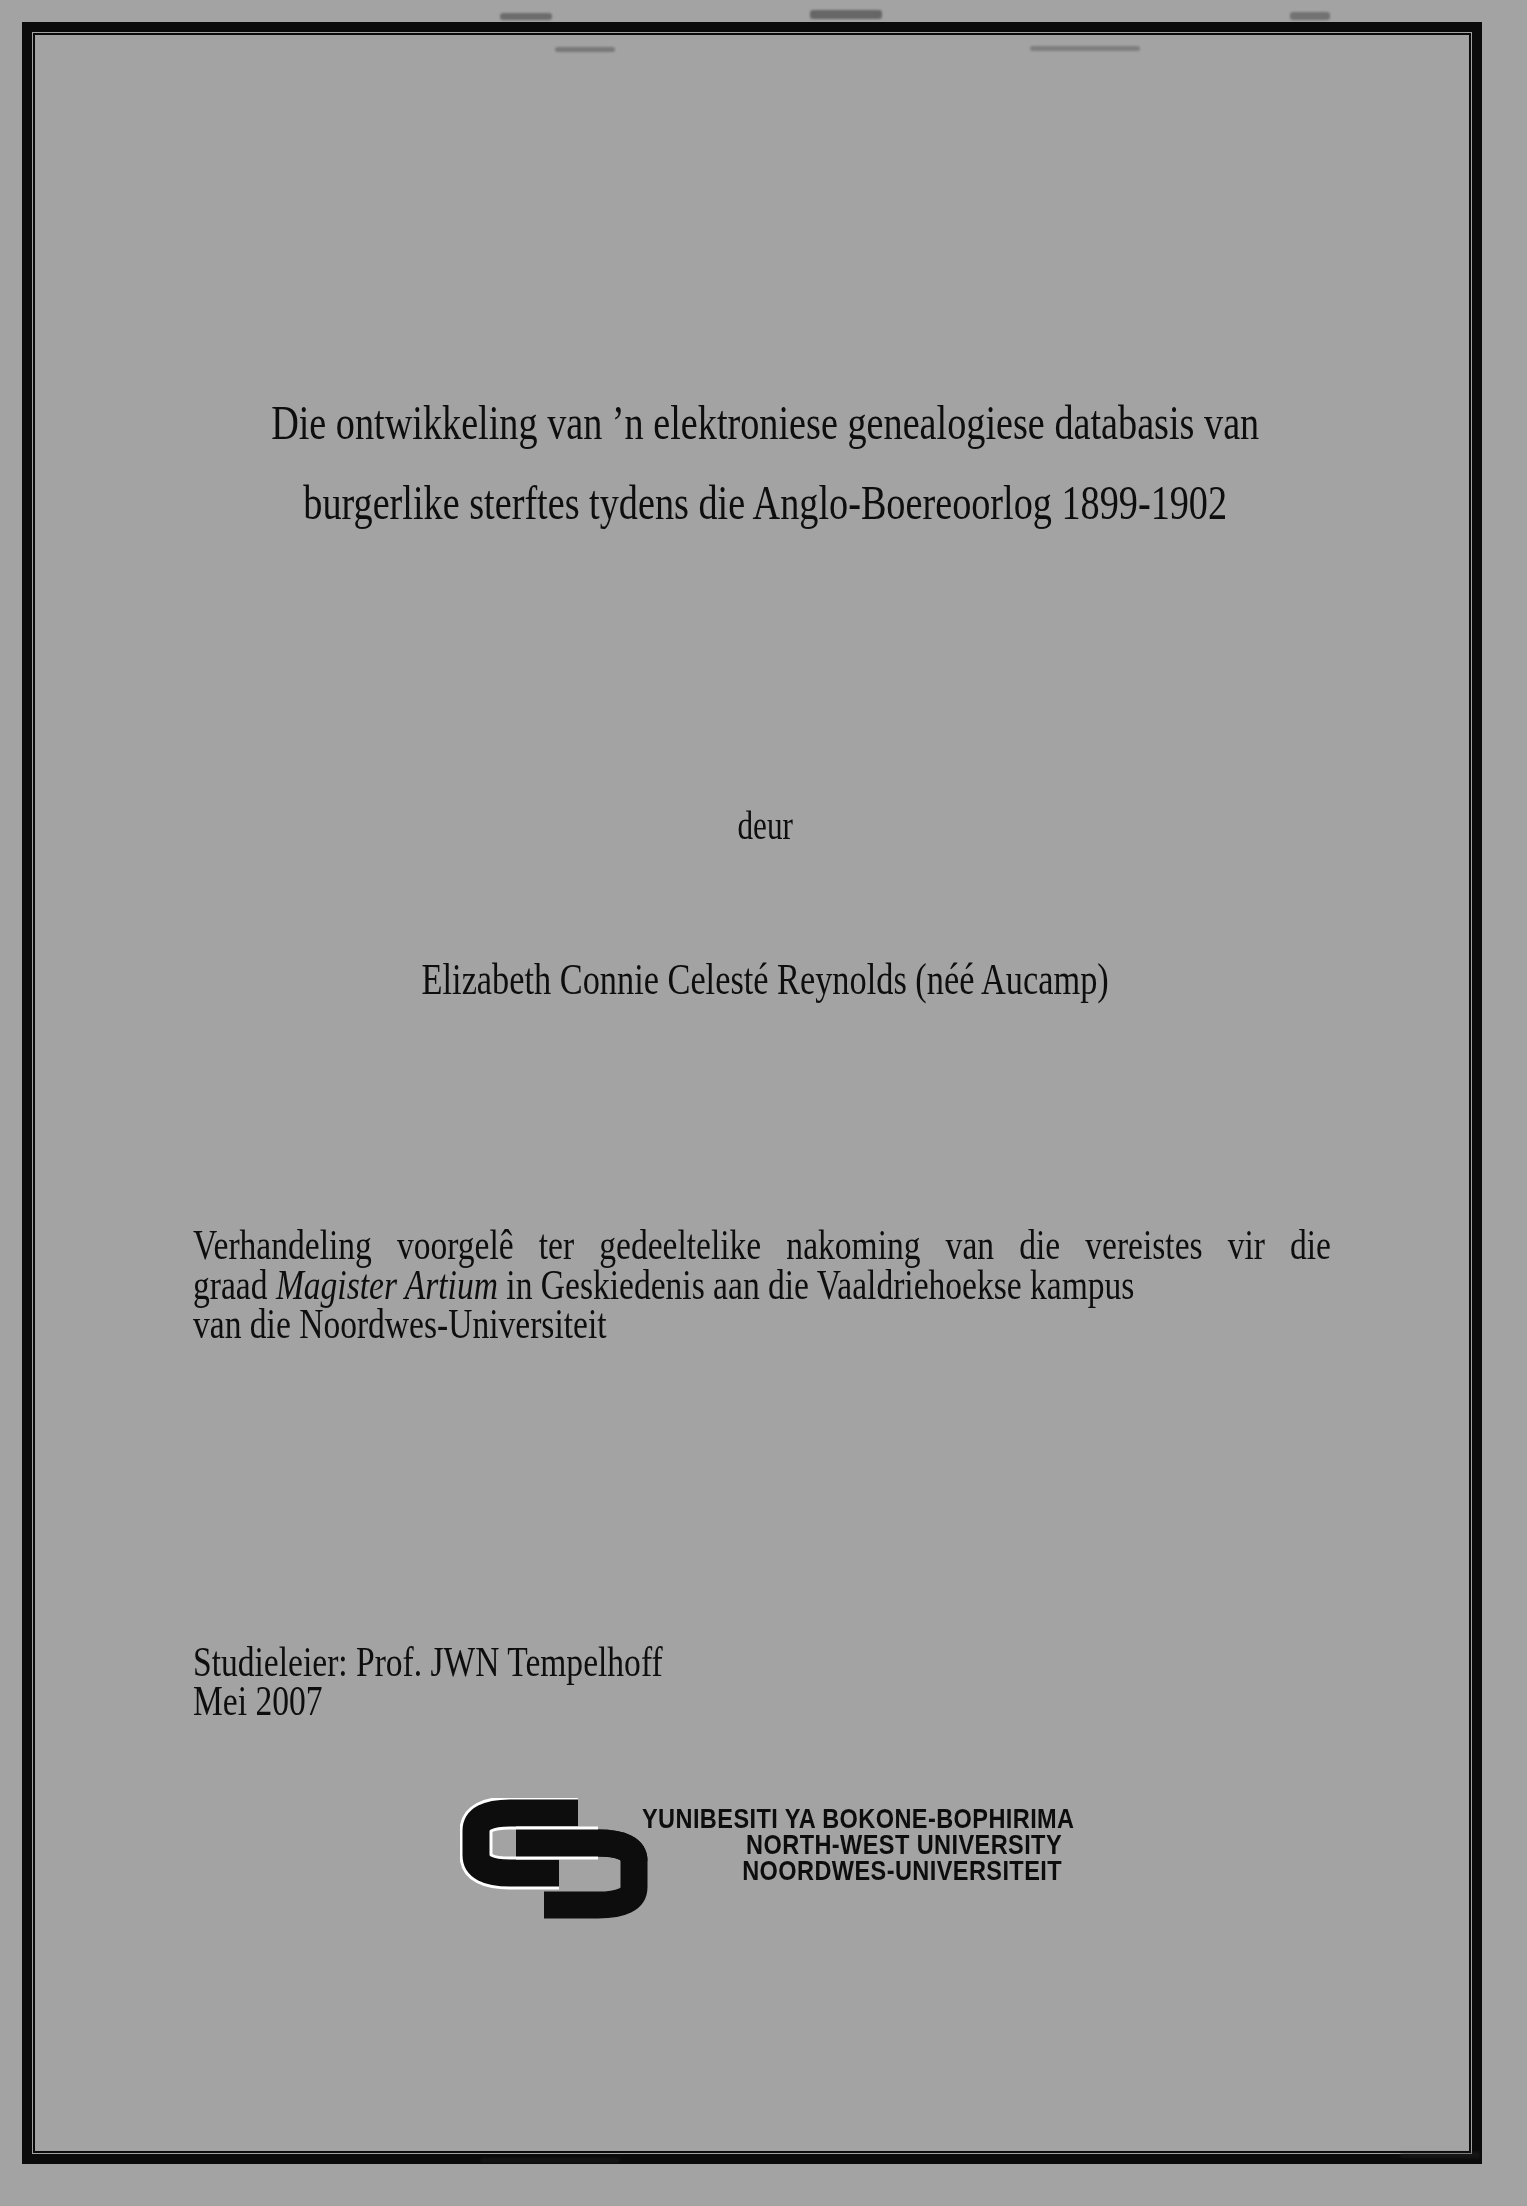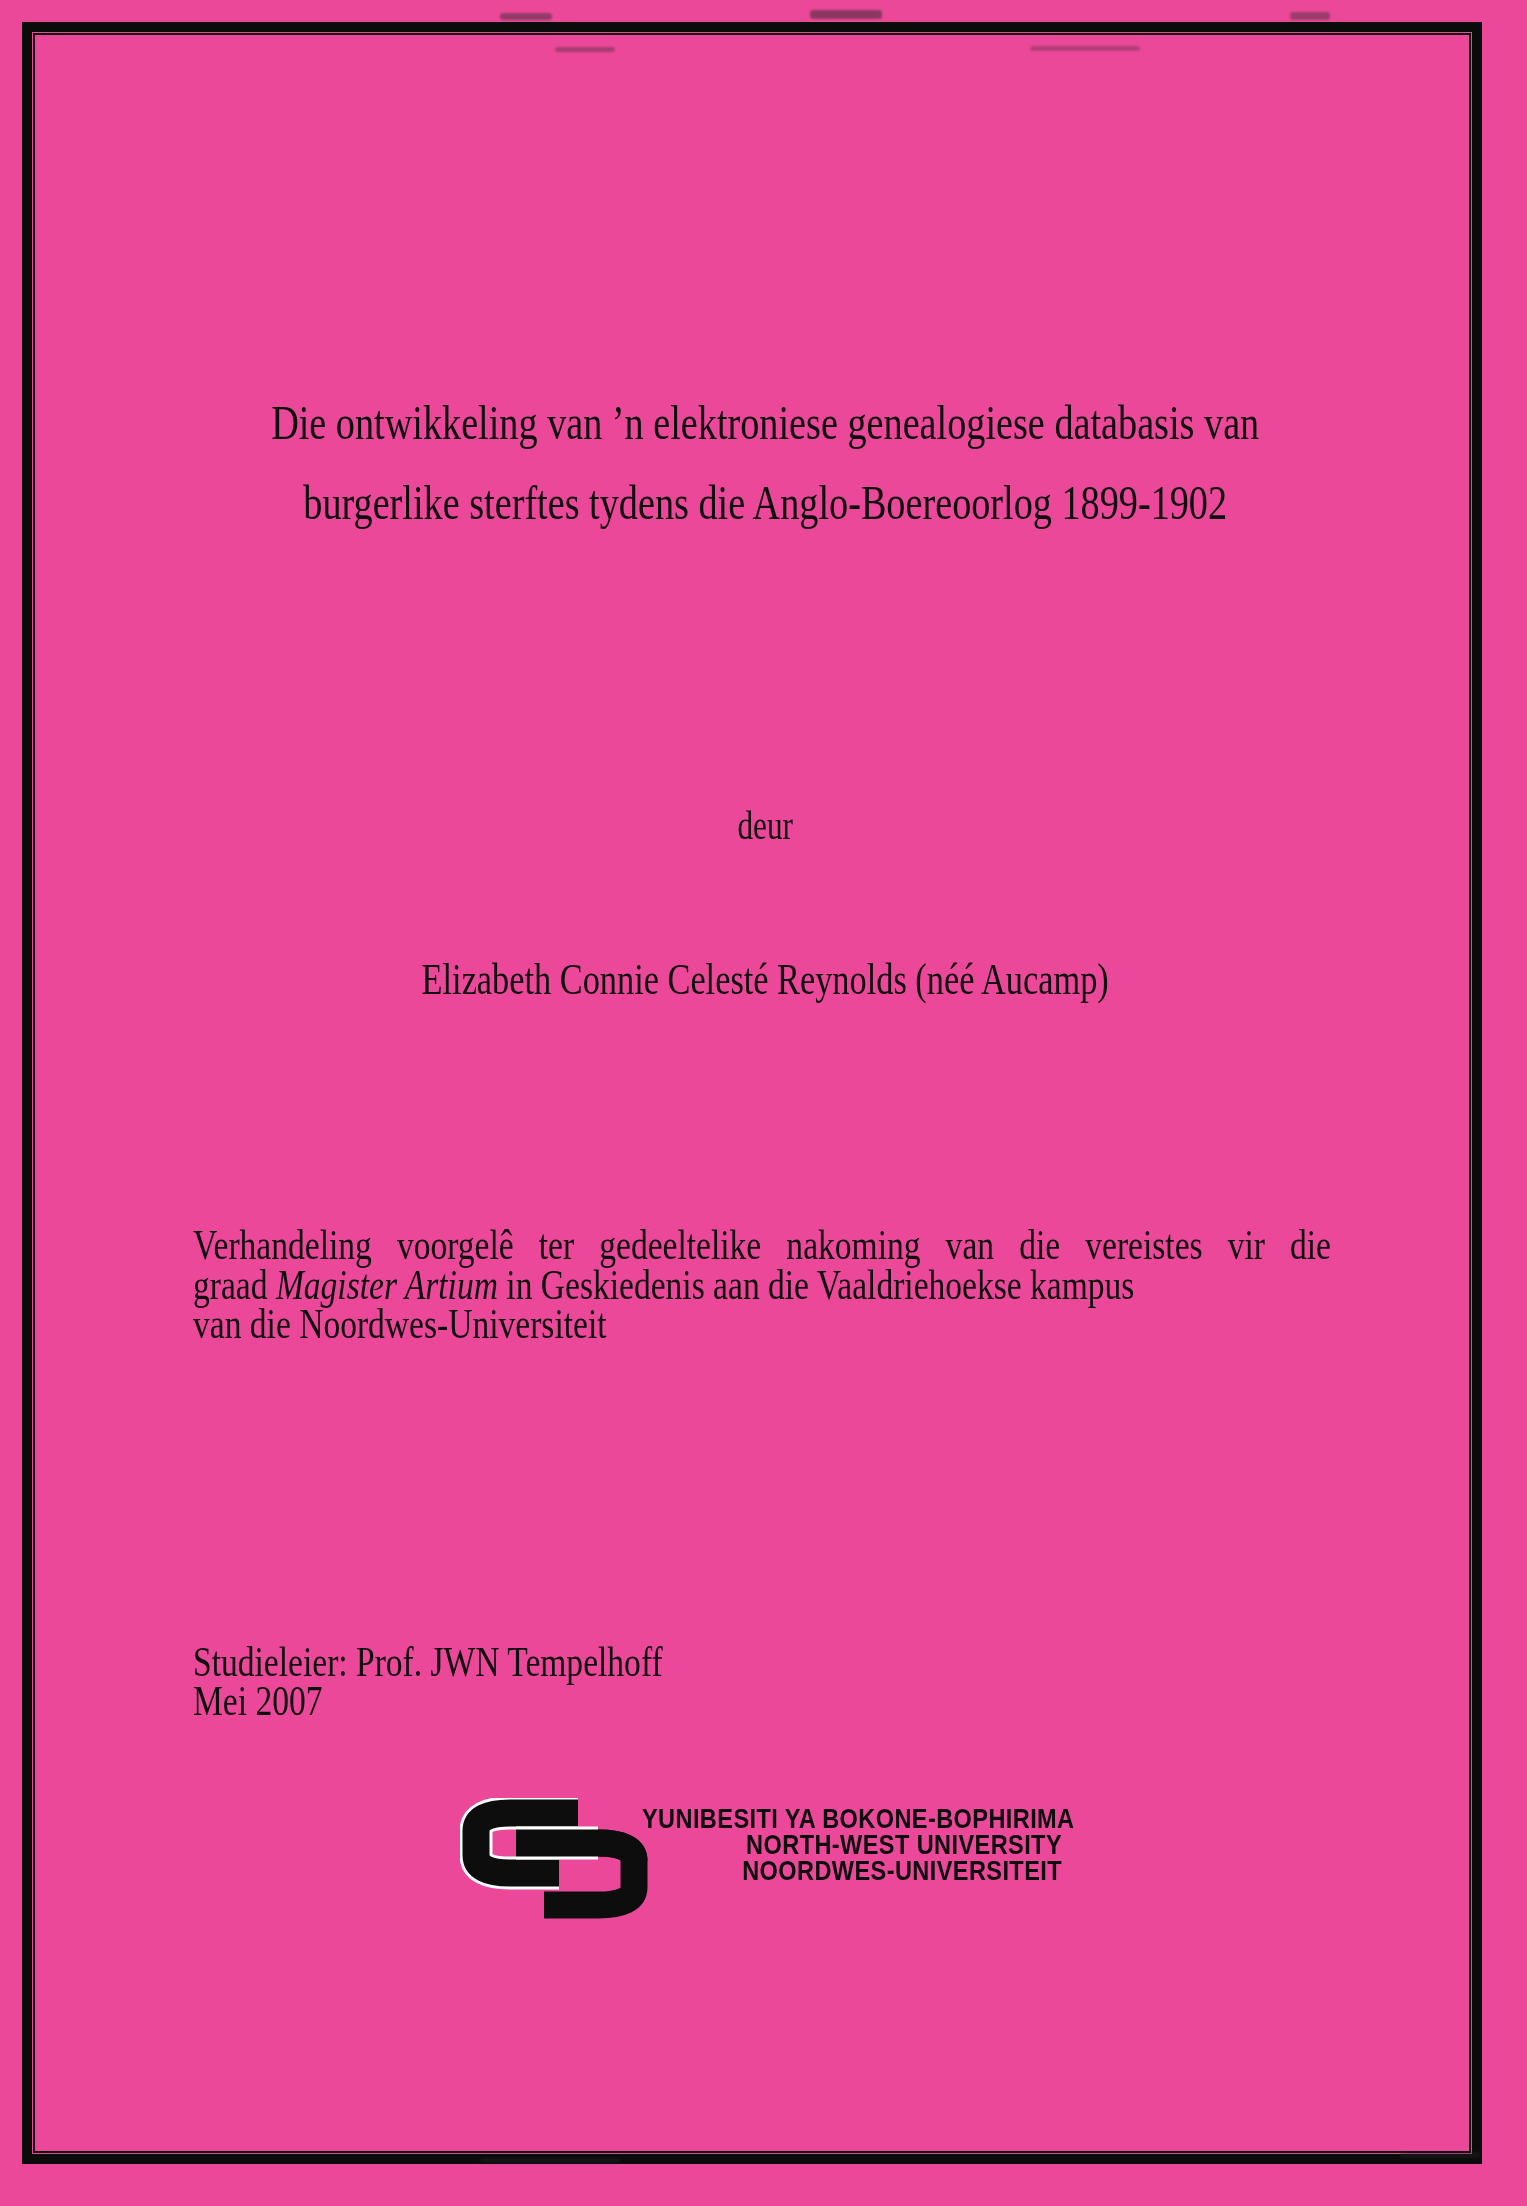--- a/index.html
+++ b/index.html
@@ -1,19 +1,19 @@
 <!DOCTYPE html>
 <html><head>
 <meta charset="utf-8">
 <title>Scanned thesis title page</title>
 <style>
   html,body{margin:0;padding:0;background:#ffffff;}
   body{width:1527px;height:2206px;position:relative;overflow:hidden;
        font-family:"Liberation Serif", serif;color:#0e0e0e;}
-  .scan{position:absolute;inset:0;background:#ec4899;padding-left:20px;}
+  .scan{position:absolute;inset:0;background:#a3a3a3;padding-left:20px;}
 
   
   .frame-outer{position:absolute;left:22px;top:22px;width:1460px;height:2142px;
                border:10px solid #0b0b0b;box-sizing:border-box;}
   .frame-inner{position:absolute;inset:1px;border:2px solid #0b0b0b;}
 
   
   .speck{position:absolute;background:#2a2a2a;border-radius:3px;filter:blur(1px);}
 
   .content{position:absolute;inset:0;}

